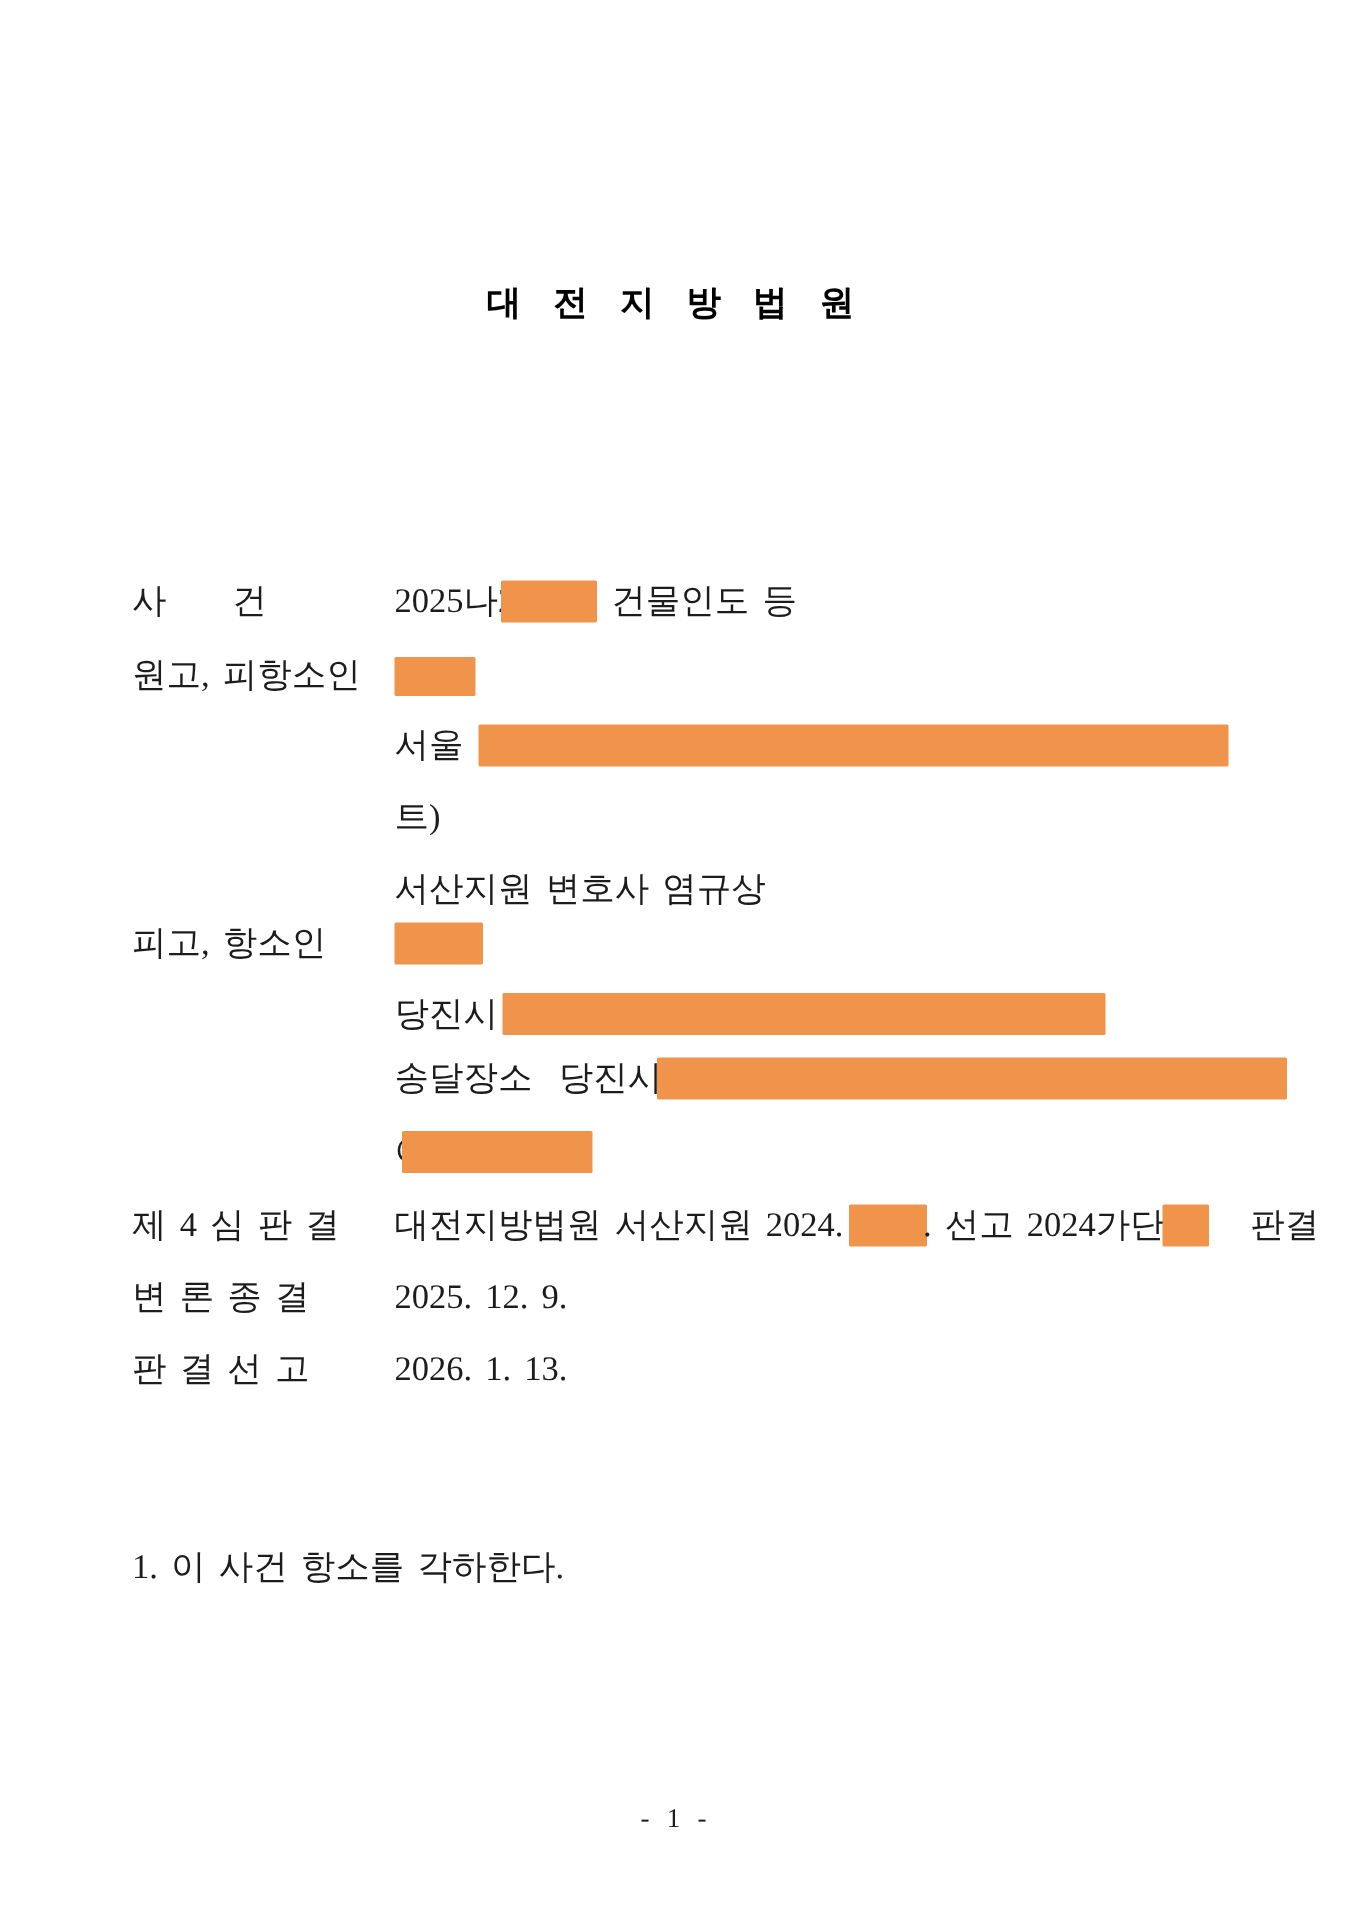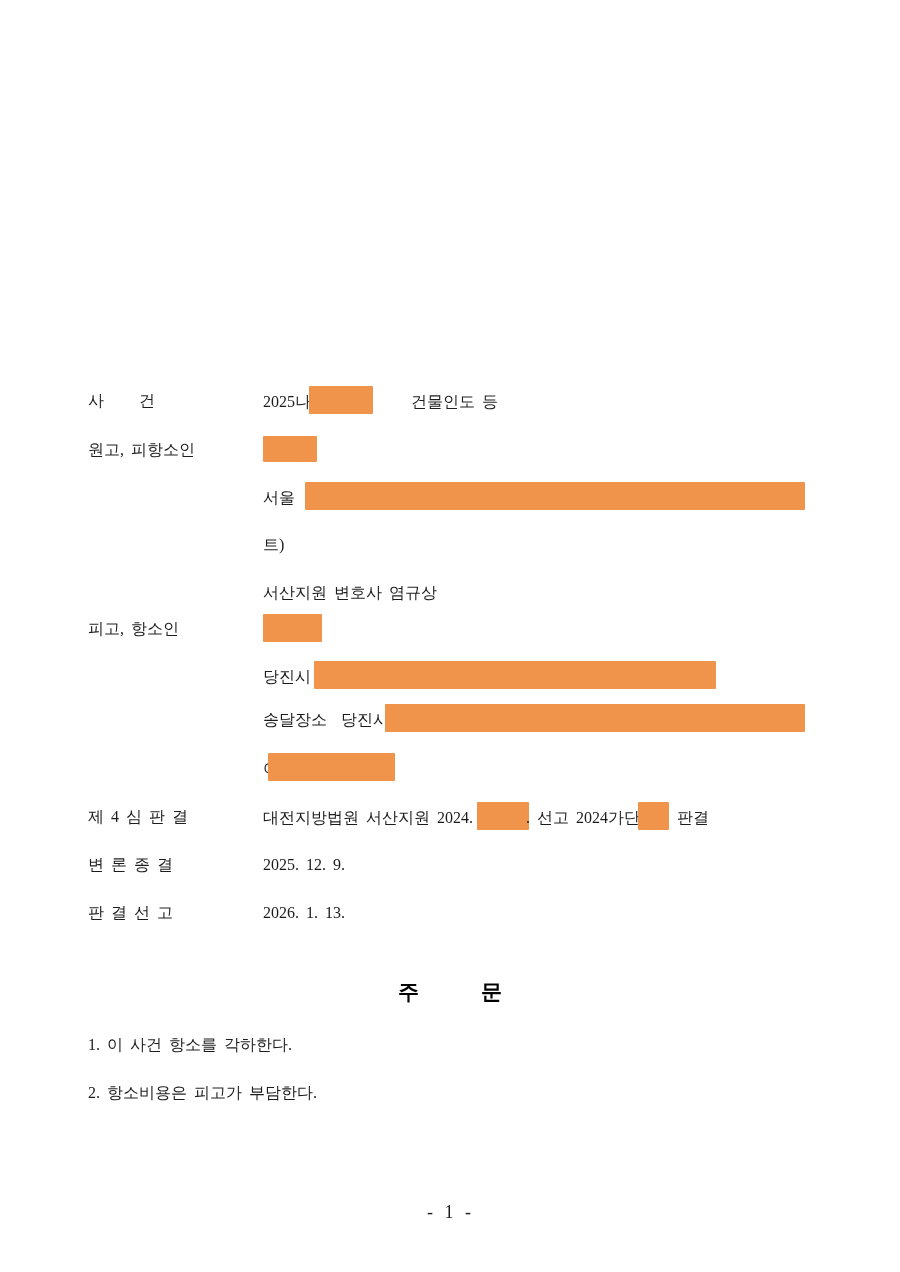--- a/index.html
+++ b/index.html
@@ -12,21 +12,21 @@
     width: 900px;
     height: 1272px;
     background: #ffffff;
     font-family: "Liberation Serif", serif;
     color: #1c1c1c;
     overflow: hidden;
   }
   .line {
     position: absolute;
     white-space: pre;
-    font-size: 16px;
+    font-size: 23px;
     line-height: 30px;
     word-spacing: 3px;
   }
   .center {
     left: 0;
     width: 900px;
     text-align: center;
   }
   .doc-title {
     font-family: "Liberation Sans", sans-serif;
@@ -86,26 +86,27 @@
   .footer {
     font-size: 18px;
     letter-spacing: 2px;
   }
 </style>
 </head>
 <body>
 
 <div class="page">
 
+  <div class="line center doc-title" style="top:186px">대 전 지 방 법 원</div>
 
 
 
   <div class="line" style="top:386px">
     <span class="label">사     건</span>
-    <span class="content"><span>2025나2</span><span class="redaction" style="width: 64px; margin-left: -10px; background: rgb(240, 147, 75);"></span><span style="margin-left:38px">건물인도 등</span></span>
+    <span class="content"><span>2025나2</span><span class="redaction" style="width: 64px; margin-left: -10px; background: rgb(240, 147, 75);"></span><span style="margin-left:10px">건물인도 등</span></span>
   </div>
 
   <div class="line" style="top:435px">
     <span class="label">원고, 피항소인</span>
     <span class="content"><span class="redaction" style="width: 54px; height: 26px; background: rgb(240, 147, 75);"></span></span>
   </div>
 
   <div class="line" style="top:482px">
     <span class="content"><span>서울</span><span class="redaction" style="width: 500px; margin-left: 10px; background: rgb(240, 147, 75);"></span></span>
   </div>
@@ -130,34 +131,32 @@
   <div class="line" style="top:704px">
     <span class="content"><span>송달장소  당진시</span><span class="redaction" style="width: 420px; margin-left: -4px; background: rgb(240, 147, 75);"></span></span>
   </div>
 
   <div class="line" style="top:753px">
     <span class="content"><span class="partial-clip">아</span><span class="redaction" style="width: 127px; margin-left: -2px; background: rgb(240, 147, 75);"></span></span>
   </div>
 
   <div class="line" style="top:802px">
     <span class="label">제 4 심 판 결</span>
-    <span class="content"><span>대전지방법원 서산지원 2024.</span><span class="redaction" style="width: 52px; margin-left: 4px; background: rgb(240, 147, 75);"></span><span style="margin-left:-3px">. 선고 2024가단</span><span class="redaction" style="width: 31px; margin-left: -2px; background: rgb(240, 147, 75);"></span><span style="margin-left:8px">판결</span></span>
+    <span class="content"><span>대전지방법원 서산지원 2024.</span><span class="redaction" style="width: 52px; margin-left: 4px; background: rgb(240, 147, 75);"></span><span style="margin-left:-3px">. 선고 2024가단</span><span class="redaction" style="width: 31px; margin-left: -2px; background: rgb(240, 147, 75);"></span><span style="margin-left:28px">판결</span></span>
   </div>
 
   <div class="line" style="top:850px">
     <span class="label">변 론 종 결</span>
     <span class="content">2025. 12. 9.</span>
   </div>
 
   <div class="line" style="top:898px">
     <span class="label">판 결 선 고</span>
     <span class="content">2026. 1. 13.</span>
   </div>
 
-  <div class="line center section-header" style="top:977px">주       문</div>
 
   <div class="line left-col" style="top:1030px">1. 이 사건 항소를 각하한다.</div>
 
-  <div class="line left-col" style="top:1078px">2. 항소비용은 피고가 부담한다.</div>
 
   <div class="line center footer" style="top:1197px">- 1 -</div>
 
 </div>
 
 </body></html>

